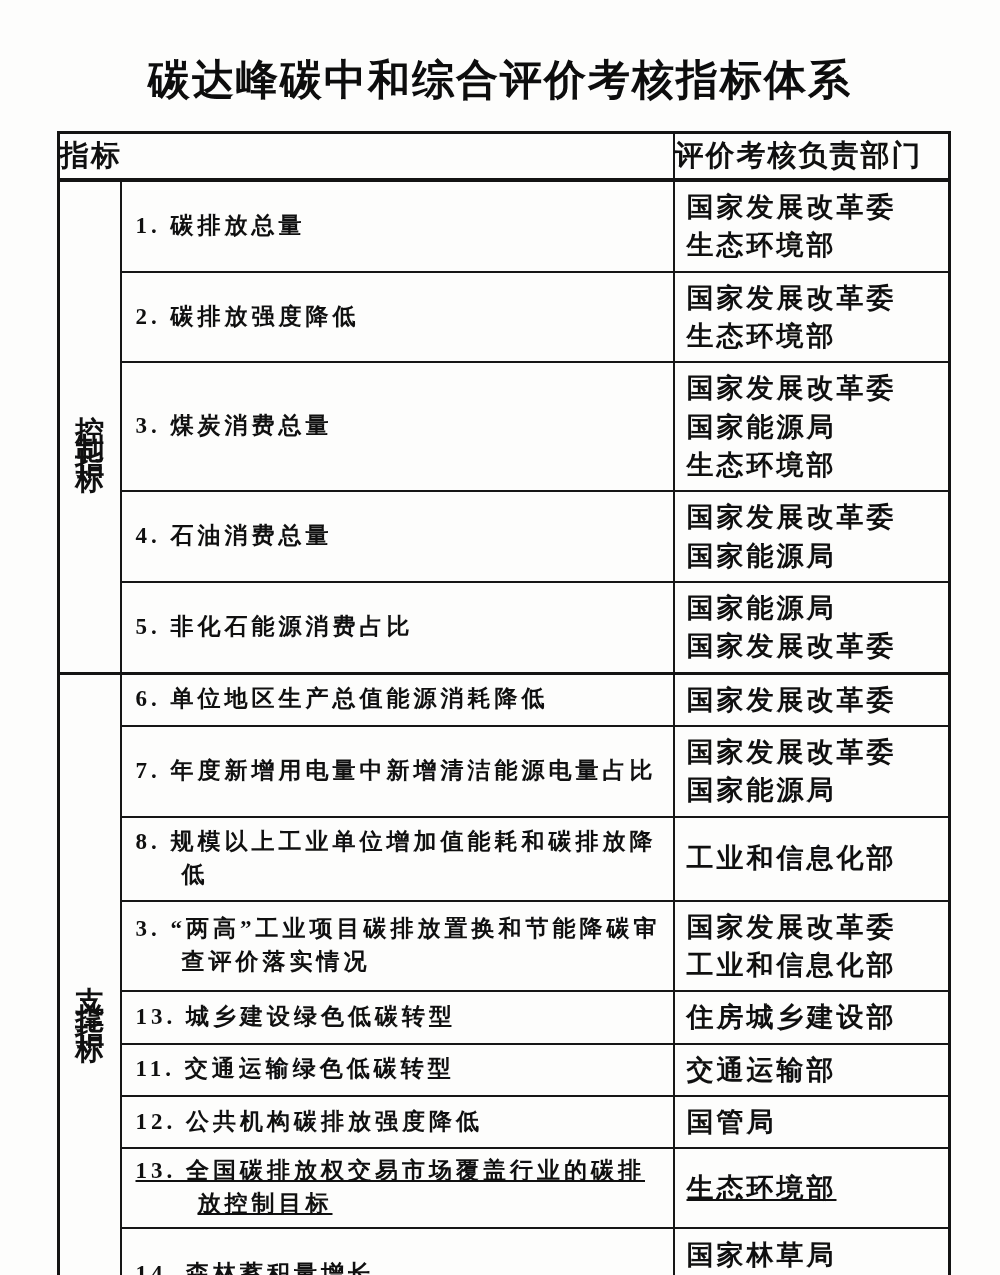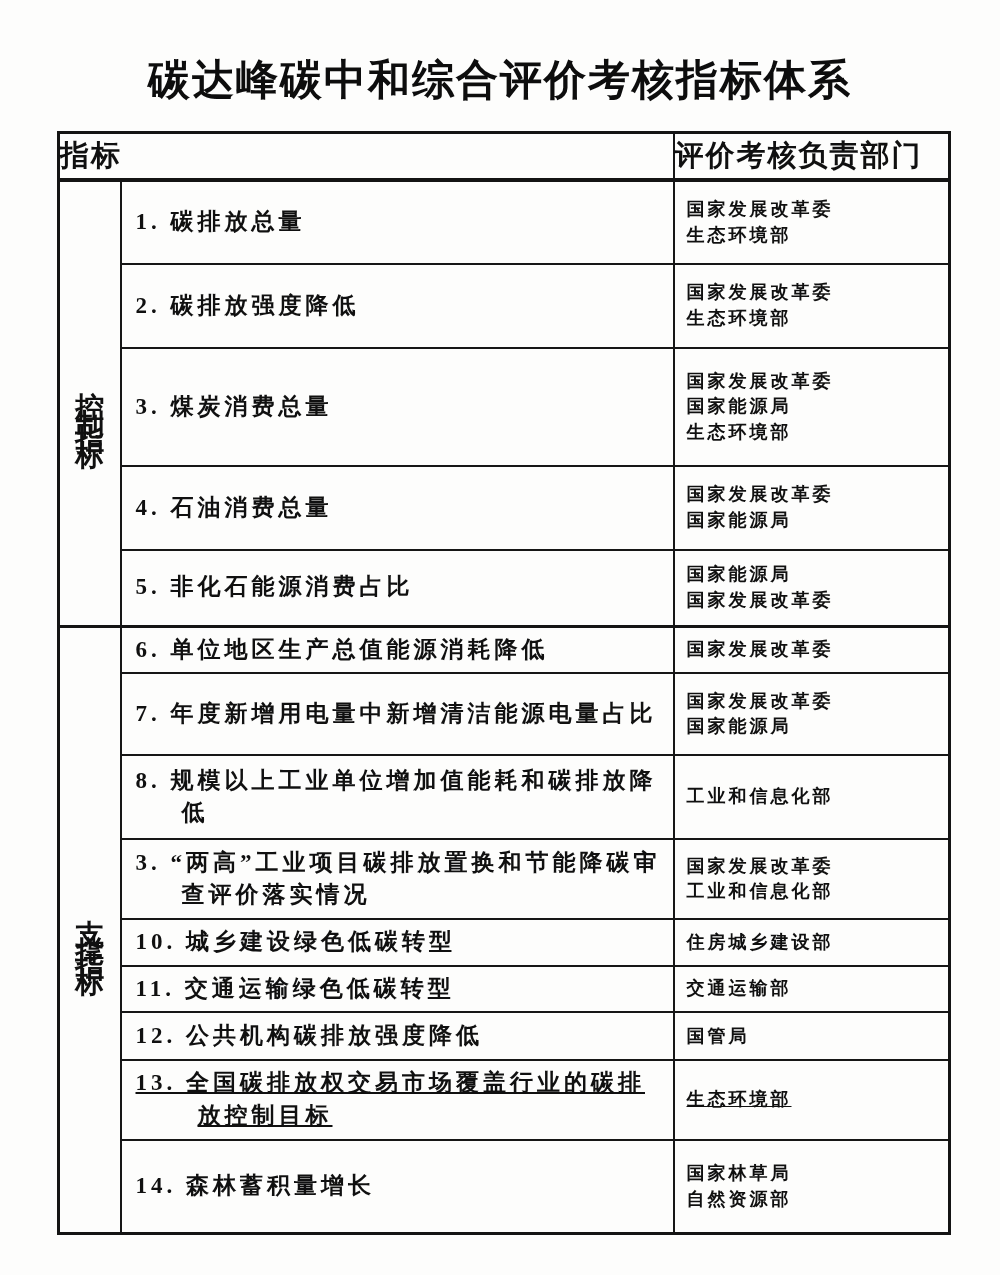--- a/index.html
+++ b/index.html
@@ -70,21 +70,21 @@
     line-height: 1.42;
   }
   td.ind .itext {
     letter-spacing: 4px;
   }
   .h1 { padding-left: 46px; text-indent: -46px; }  
   .h2 { padding-left: 62px; text-indent: -62px; }  
   td.dept {
     vertical-align: middle;
     padding: 6px 6px 6px 12px;
-    font-size: 18px;
+    font-size: 27px;
     line-height: 1.42;
     letter-spacing: 3px;
     white-space: pre-line;
   }
   
   tr.split td { border-top: 3px solid #141414; }
 
   
   .r1  { height: 84px; }  .r2  { height: 84px; }  .r3  { height: 118px; }
   .r4  { height: 84px; padding-left: 18px; }  .r5  { height: 76px; margin-top: 20px; }  .r6  { height: 46px; }
@@ -175,21 +175,21 @@
       </tr>
       <tr class="r9">
         <td class="ind">
             <div class="itext h1">3. “两高”工业项目碳排放置换和节能降碳审查评价落实情况</div>
           </td>
         <td class="dept">国家发展改革委
 工业和信息化部</td>
       </tr>
       <tr class="r10">
         <td class="ind">
-            <div class="itext h2">10. 城乡建设绿色低碳转型</div>
+            <div class="itext h2">13. 城乡建设绿色低碳转型</div>
           </td>
         <td class="dept">住房城乡建设部</td>
       </tr>
       <tr class="r11">
         <td class="ind">
             <div class="itext h2">11. 交通运输绿色低碳转型</div>
           </td>
         <td class="dept">交通运输部</td>
       </tr>
       <tr class="r12">

